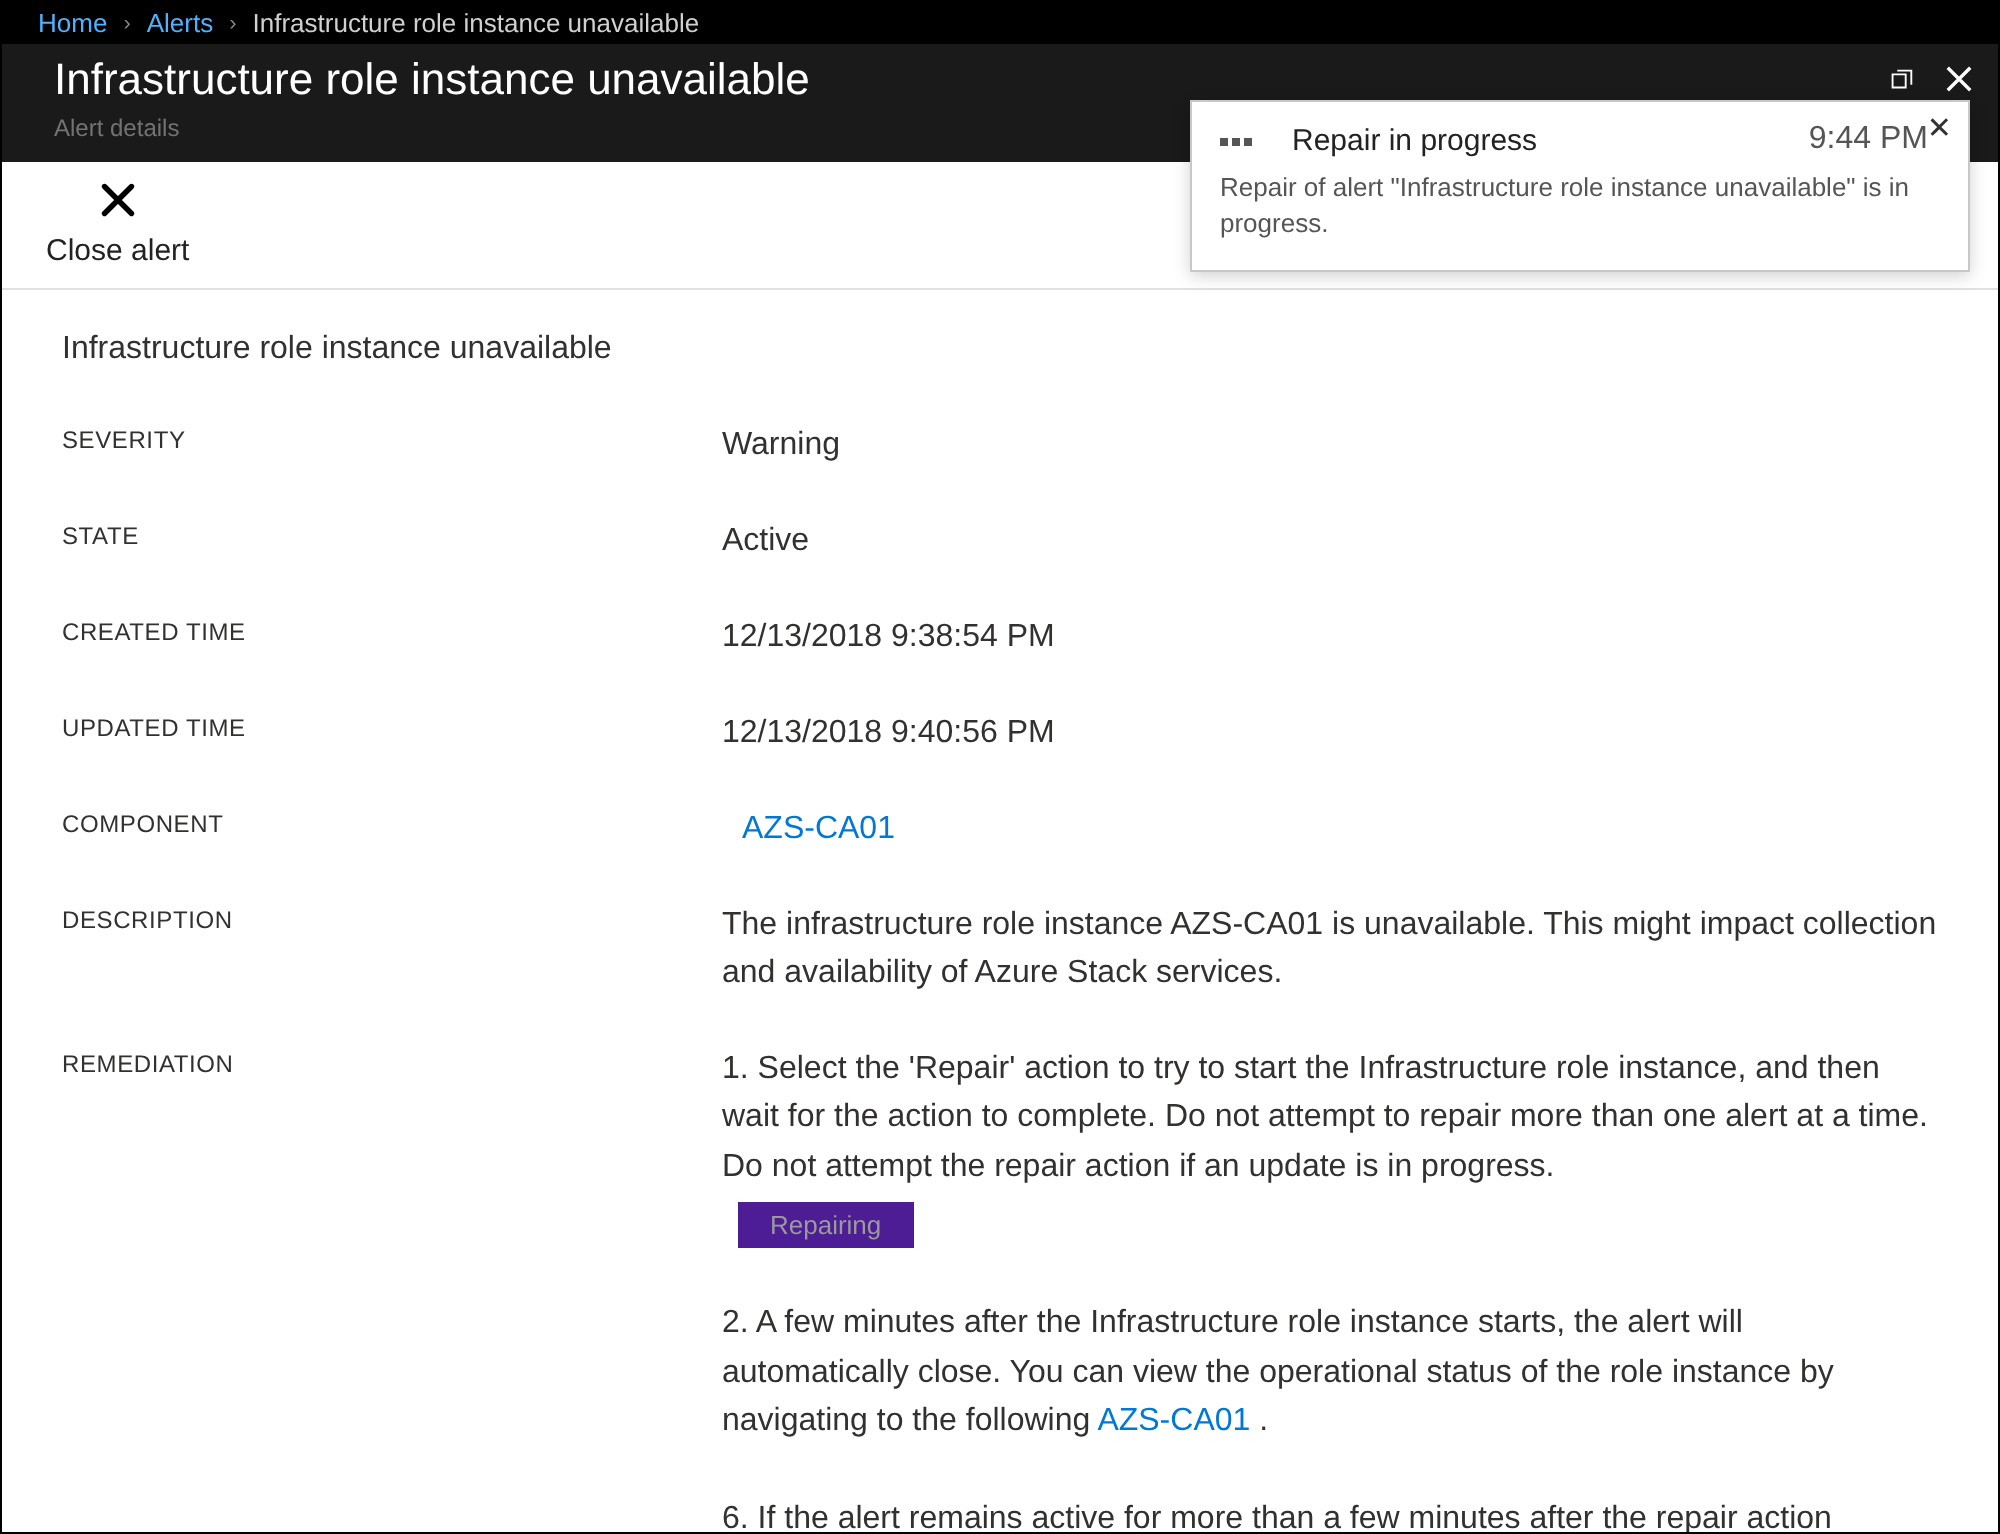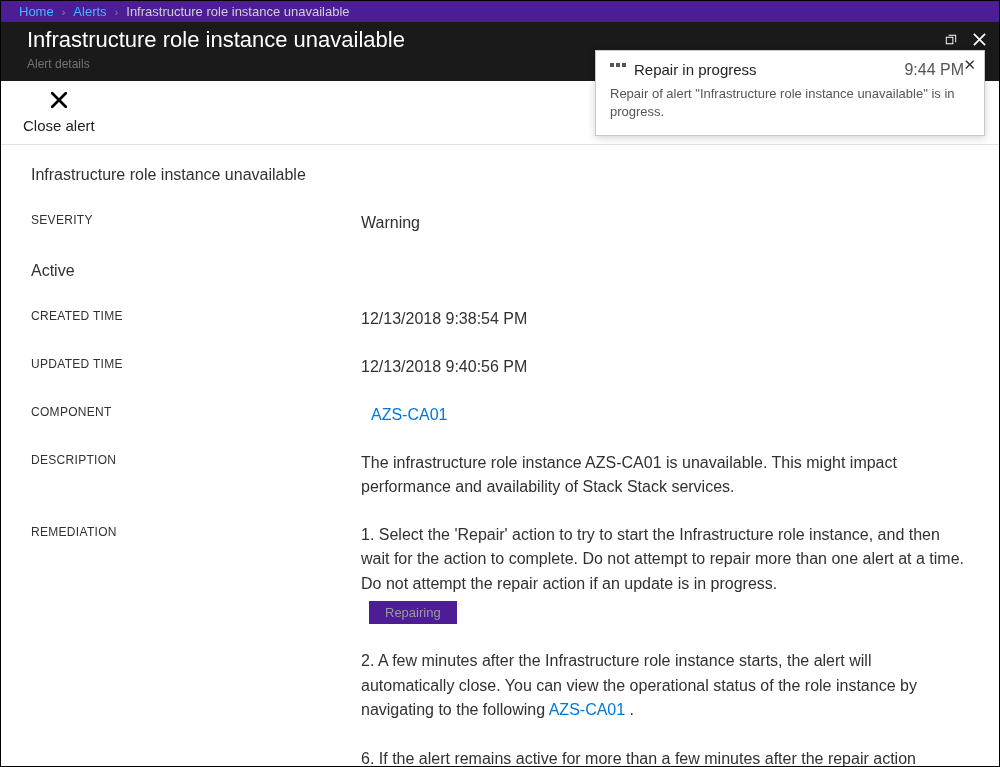--- a/index.html
+++ b/index.html
@@ -8,21 +8,21 @@
       font-size: 14px;
       color: #323130;
       width: 1000px;
       height: 767px;
       background: #fff;
       position: relative;
       overflow: hidden;
       border: 1px solid #000;
     }
     .breadcrumb {
-      background: #4c1d95;
+      background: #000000;
       color: #d0d0d0;
       padding: 3px 18px 3px 18px;
       font-size: 13px;
       display: flex;
       align-items: center;
       gap: 8px;
     }
     .breadcrumb a { color: #4db2ff; text-decoration: none; cursor: pointer; }
     .breadcrumb .sep { color: #888; font-size: 11px; }
     .breadcrumb .current { color: #d0d0d0; }
@@ -102,21 +102,22 @@
       right: 14px;
       width: 390px;
       background: #fff;
       border: 1px solid #c8c8c8;
       box-shadow: 0 2px 8px rgba(0,0,0,0.18);
       padding: 10px 14px 14px 14px;
       z-index: 100;
     }
     .toast-header {
       display: flex;
-      gap: 8px;
+      align-items: center;
+      gap: 20px;
     }
     .toast-icon {
       display: flex;
       gap: 2px;
       padding-top: 2px;
     }
     .toast-icon span {
       width: 4px; height: 4px; background: #555; display: inline-block;
     }
     .toast-title { font-size: 15px; color: #222; flex: 1; }
@@ -179,41 +180,42 @@
   <div class="row">
     <div class="value">Infrastructure role instance unavailable</div>
   </div>
 
   <div class="row">
     <div class="label">SEVERITY</div>
     <div class="value">Warning</div>
   </div>
 
   <div class="row">
+    <div class="label">STATE</div>
     <div class="value">Active</div>
   </div>
 
   <div class="row">
     <div class="label">CREATED TIME</div>
     <div class="value">12/13/2018 9:38:54 PM</div>
   </div>
 
   <div class="row">
     <div class="label">UPDATED TIME</div>
     <div class="value">12/13/2018 9:40:56 PM</div>
   </div>
 
   <div class="row">
     <div class="label">COMPONENT</div>
     <div class="value link">AZS-CA01</div>
   </div>
 
   <div class="row">
     <div class="label">DESCRIPTION</div>
-    <div class="value">The infrastructure role instance AZS-CA01 is unavailable. This might impact performance and availability of Stack Stack services.</div>
+    <div class="value">The infrastructure role instance AZS-CA01 is unavailable. This might impact collection and availability of Azure Stack services.</div>
   </div>
 
   <div class="row">
     <div class="label">REMEDIATION</div>
     <div class="value remediation-block">
       <p>
         <span>1. Select the 'Repair' action to try to start the Infrastructure role instance, and then wait for the action to complete. Do not attempt to repair more than one alert at a time. Do not attempt the repair action if an update is in progress.</span><br>
         <button class="repair-btn" disabled="">Repairing</button>
       </p>
       <p>

